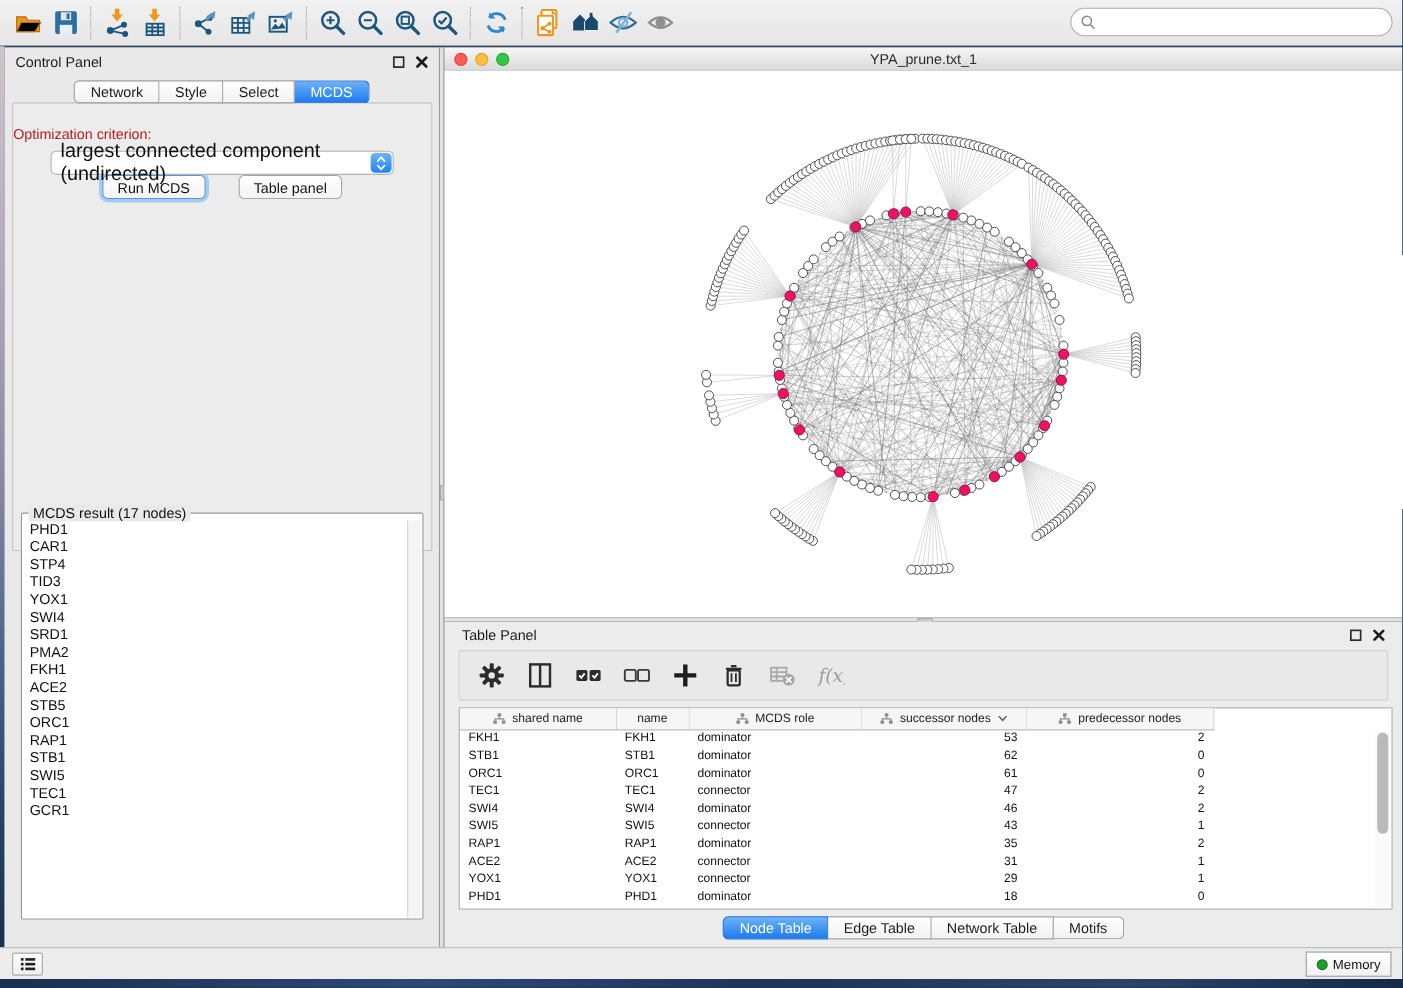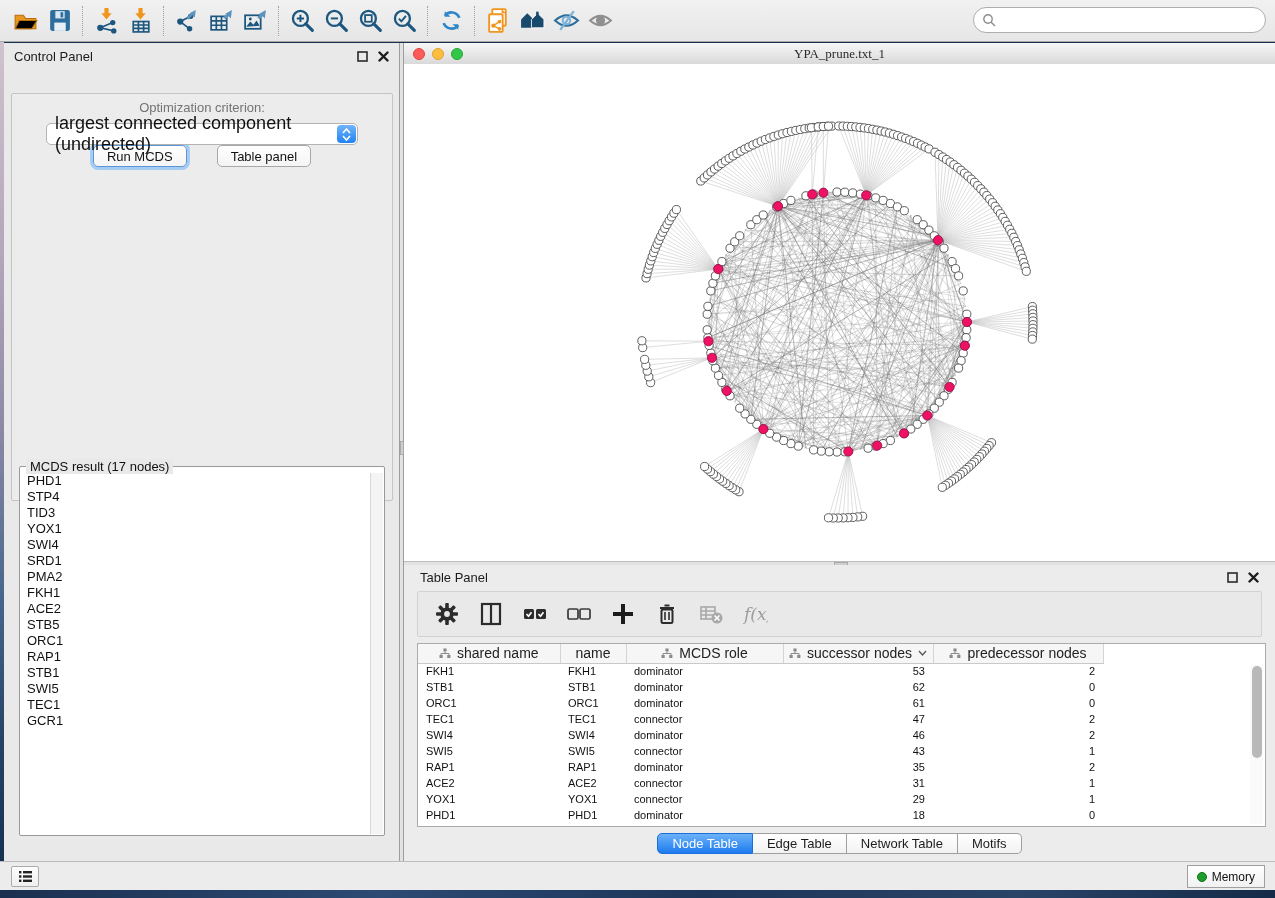--- a/index.html
+++ b/index.html
@@ -30,21 +30,21 @@
   #cp-title { font-size:13px; color:#1c1c1c; }
   .panel-winbtns { margin-left:auto; display:flex; gap:10px; align-items:center; }
   #cp-tabs { display:flex; justify-content:center; margin-top:4px; position:relative; z-index:2; }
   .seg { height:21px; padding:0 14px; display:flex; align-items:center; font-size:13px; color:#1c1c1c;
     background:linear-gradient(#ffffff,#f2f2f2); border:1px solid #9f9f9f; border-left:none; }
   .seg:first-child { border-left:1px solid #9f9f9f; border-radius:5px 0 0 5px; }
   .seg:last-child { border-radius:0 5px 5px 0; }
   .seg.sel { background:linear-gradient(#6cb2f8,#1d7bf0); color:#fff; border-color:#1a6fd8; }
   #cp-inner { position:absolute; left:7px; top:50px; width:382px; height:408px;
     background:#ececec; border:1px solid #c4c4c4; border-radius:2px; }
-  #opt-label { text-align:center; margin-top:6px; font-size:13px; color:#737373; }
+  #opt-label { margin-top:20px; font-size:13px; color:#b91c1c; }
   #opt-select { margin:8px auto 0 auto; width:312px; height:22px; background:#fff; border:1px solid #b3b3b3;
     border-radius:5px; display:flex; align-items:center; font-size:18px; color:#111; padding-left:8px; position:relative; }
   #opt-stepper { position:absolute; right:1px; top:1px; width:19px; height:18px; border-radius:4px;
     background:linear-gradient(#71b4f9,#2083f2); display:flex; flex-direction:column; align-items:center; justify-content:center; gap:1px; }
   .btn { height:22px; background:linear-gradient(#ffffff,#f4f4f4); border:1px solid #a8a8a8; border-radius:5px;
     font-size:13px; color:#111; display:inline-flex; align-items:center; justify-content:center; padding:0 13px;
     font-family:"Liberation Sans",sans-serif; }
   #cp-btnrow { display:flex; justify-content:center; gap:30px; margin-top:0; }
   #run-btn { box-shadow:0 0 0 3px #a5cdf3; border-color:#5a96d6; }
   #result-box { position:absolute; left:15px; top:423px; width:366px; height:370px;
@@ -54,41 +54,41 @@
   .result-item { font-size:13px; color:#111; line-height:16px; }
   #result-scroll { position:absolute; right:1px; top:6px; bottom:1px; width:13px; background:#f4f4f4; border-left:1px solid #d8d8d8; }
 
   
   #split-v { position:absolute; left:400px; top:43px; width:4px; height:818px; background:#e2e2e2; border-right:1px solid #9c9c9c; }
   #split-v-grip { position:absolute; left:0; top:398px; width:4px; height:14px; background:#cfcfcf; border:1px solid #aaa; }
 
   
   #net-window { position:absolute; left:404px; top:43px; width:871px; height:522px; }
   #net-titlebar { height:22px; background:linear-gradient(#f7f7f7,#d9d9d9); border-bottom:1px solid #a6a6a6;
-    display:flex; align-items:center; position:relative;font-family:Liberation Serif, serif; }
+    display:flex; align-items:center; position:relative; }
   .tl { width:12px; height:12px; border-radius:50%; margin-left:7px; }
   #tl-red { background:#fc5b57; border:1px solid #e2423e; margin-left:9px; }
   #tl-yellow { background:#fdbe3f; border:1px solid #e0a32e; }
   #tl-green { background:#33c748; border:1px solid #26a535; }
   #net-title { position:absolute; left:0; right:0; text-align:center; font-size:13px; color:#2b2b2b; }
   #net-canvas { position:absolute; left:0; top:21px; width:871px; height:497px; background:#fff; }
   #split-h { position:absolute; left:0; top:518px; width:871px; height:4px; background:#e2e2e2; border-top:1px solid #bdbdbd; }
   #split-h-grip { position:absolute; left:430px; top:0; width:14px; height:4px; background:#cfcfcf; border:1px solid #aaa; }
 
   
   #table-panel { position:absolute; left:404px; top:565px; width:871px; height:296px; background:#ececec; }
   #tp-header { height:24px; display:flex; align-items:center; padding:0 16px; }
   #tp-title { font-size:13px; color:#1c1c1c; }
   #tp-toolbar { position:absolute; left:13px; top:26px; width:845px; height:46px; background:#e9e9e9;
     border:1px solid #d2d2d2; border-radius:2px; display:flex; align-items:center; gap:14px; padding-left:14px; }
   .tt-btn { width:30px; height:30px; display:flex; align-items:center; justify-content:center; }
   #tbl-wrap { position:absolute; left:13px; top:78px; width:849px; height:184px; background:#fff; border:1px solid #ababab; }
   #tbl { border-collapse:collapse; table-layout:fixed; width:685px; }
   #tbl th { height:19px; background:#f6f6f6; border-right:1px solid #d4d4d4; border-bottom:1px solid #c9c9c9;
-    font-size:14px; font-weight:normal; color:#222; text-align:center; position:relative; }
+    font-size:11px; font-weight:normal; color:#222; text-align:center; position:relative; }
   #tbl th .th-inner { display:flex; align-items:center; justify-content:center; gap:6px; }
   #tbl td { height:16px; font-size:11px; color:#111; padding:0 8px; white-space:nowrap; overflow:hidden; }
   #tbl td.num { text-align:right; }
   #tbl-scroll { position:absolute; right:2px; top:21px; bottom:2px; width:13px; background:#fafafa; }
   #tbl-thumb { position:absolute; left:1.5px; top:1px; width:10px; height:92px; background:#b9b9b9; border-radius:5px; }
   #tp-tabs { position:absolute; left:0; right:0; top:268px; display:flex; justify-content:center; }
 
   
   #status-bar { position:absolute; left:0; top:861px; width:1275px; height:29px; background:#ececec; border-top:1px solid #bcbcbc; }
   #list-btn { position:absolute; left:11px; top:4px; width:28px; height:21px; background:linear-gradient(#fdfdfd,#efefef);
@@ -250,20 +250,26 @@
     <span id="cp-title">Control Panel</span>
     <span class="panel-winbtns">
       <svg width="11" height="11" viewBox="0 0 11 11">
         <rect x="1" y="1" width="9" height="9" fill="none" stroke="#2a2a2a" stroke-width="1.6"></rect>
       </svg>
       <svg width="11" height="11" viewBox="0 0 11 11">
         <path d="M1.5 1.5 L9.5 9.5 M9.5 1.5 L1.5 9.5" stroke="#1c1c1c" stroke-width="2.4" stroke-linecap="round"></path>
       </svg>
     </span>
   </div>
+  <div id="cp-tabs">
+      <div class="seg">Network</div>
+      <div class="seg">Style</div>
+      <div class="seg">Select</div>
+      <div class="seg sel">MCDS</div>
+    </div>
   <div id="cp-inner">
     <div id="opt-label">Optimization criterion:</div>
     <div id="opt-select">
       <span>largest connected component (undirected)</span>
       <span id="opt-stepper">
         <svg width="9" height="6" viewBox="0 0 9 6">
             <path d="M1 5 L4.5 1 L8 5" fill="none" stroke="#fff" stroke-width="1.6"></path>
           </svg>
         <svg width="9" height="6" viewBox="0 0 9 6">
             <path d="M1 1 L4.5 5 L8 1" fill="none" stroke="#fff" stroke-width="1.6"></path>
@@ -272,20 +278,21 @@
     </div>
     <div id="cp-btnrow">
       <button id="run-btn" class="btn">Run MCDS</button>
       <button id="close-btn" class="btn">Table panel</button>
     </div>
   </div>
   <div id="result-box">
     <span id="result-legend">MCDS result (17 nodes)</span>
     <div id="result-list">
         <div class="result-item">PHD1</div>
+        <div class="result-item">CAR1</div>
         <div class="result-item">STP4</div>
         <div class="result-item">TID3</div>
         <div class="result-item">YOX1</div>
         <div class="result-item">SWI4</div>
         <div class="result-item">SRD1</div>
         <div class="result-item">PMA2</div>
         <div class="result-item">FKH1</div>
         <div class="result-item">ACE2</div>
         <div class="result-item">STB5</div>
         <div class="result-item">ORC1</div>

